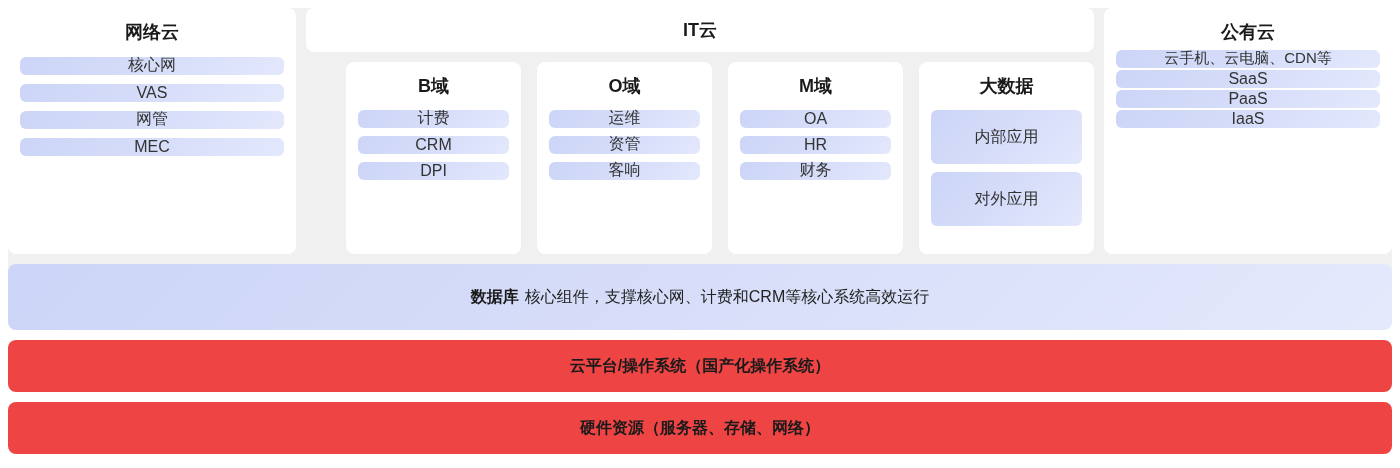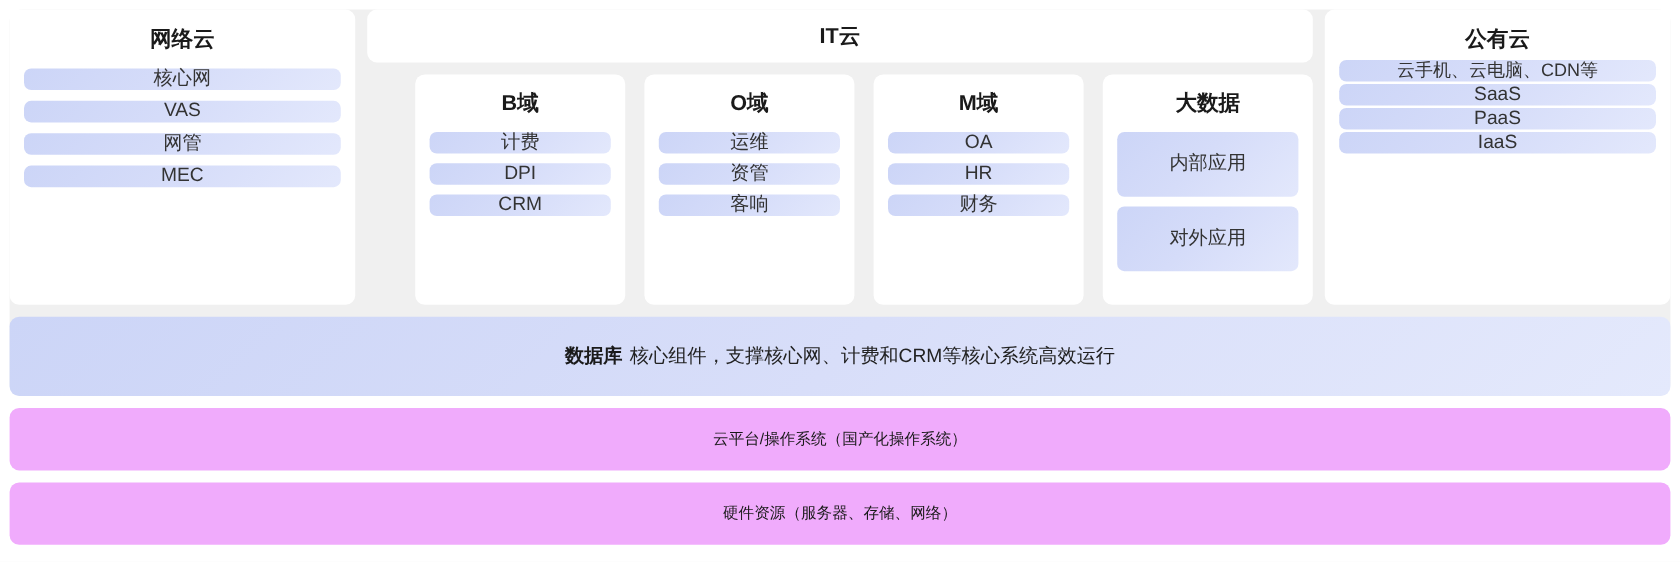--- a/index.html
+++ b/index.html
@@ -165,29 +165,29 @@
     font-size: 16px;
     color: #222222;
   }
   .db-strip .db-label {
     font-weight: bold;
     color: #1a1a1a;
   }
 
   
   .grey-bar {
-    background: #f0abfc;
+    background: #ef4444;
     border-radius: 8px;
     height: 52px;
     flex: 0 0 52px;
     display: flex;
     align-items: center;
     justify-content: center;
-    font-size: 13px;
-    font-weight: normal;
+    font-size: 16px;
+    font-weight: bold;
     color: #1a1a1a;
   }
 </style>
 </head>
 <body>
 
 <div class="page">
 
   <div class="top-shell">
 
@@ -205,22 +205,22 @@
 
         <div class="it-header">
           <div class="it-title">IT云</div>
         </div>
 
         <div class="it-sub-row">
 
           <div class="sub-card">
             <div class="card-title">B域</div>
             <div class="pill">计费</div>
+            <div class="pill">CRM</div>
             <div class="pill">DPI</div>
-            <div class="pill">CRM</div>
           </div>
 
           <div class="sub-card">
             <div class="card-title">O域</div>
             <div class="pill">运维</div>
             <div class="pill">资管</div>
             <div class="pill">客响</div>
           </div>
 
           <div class="sub-card">

